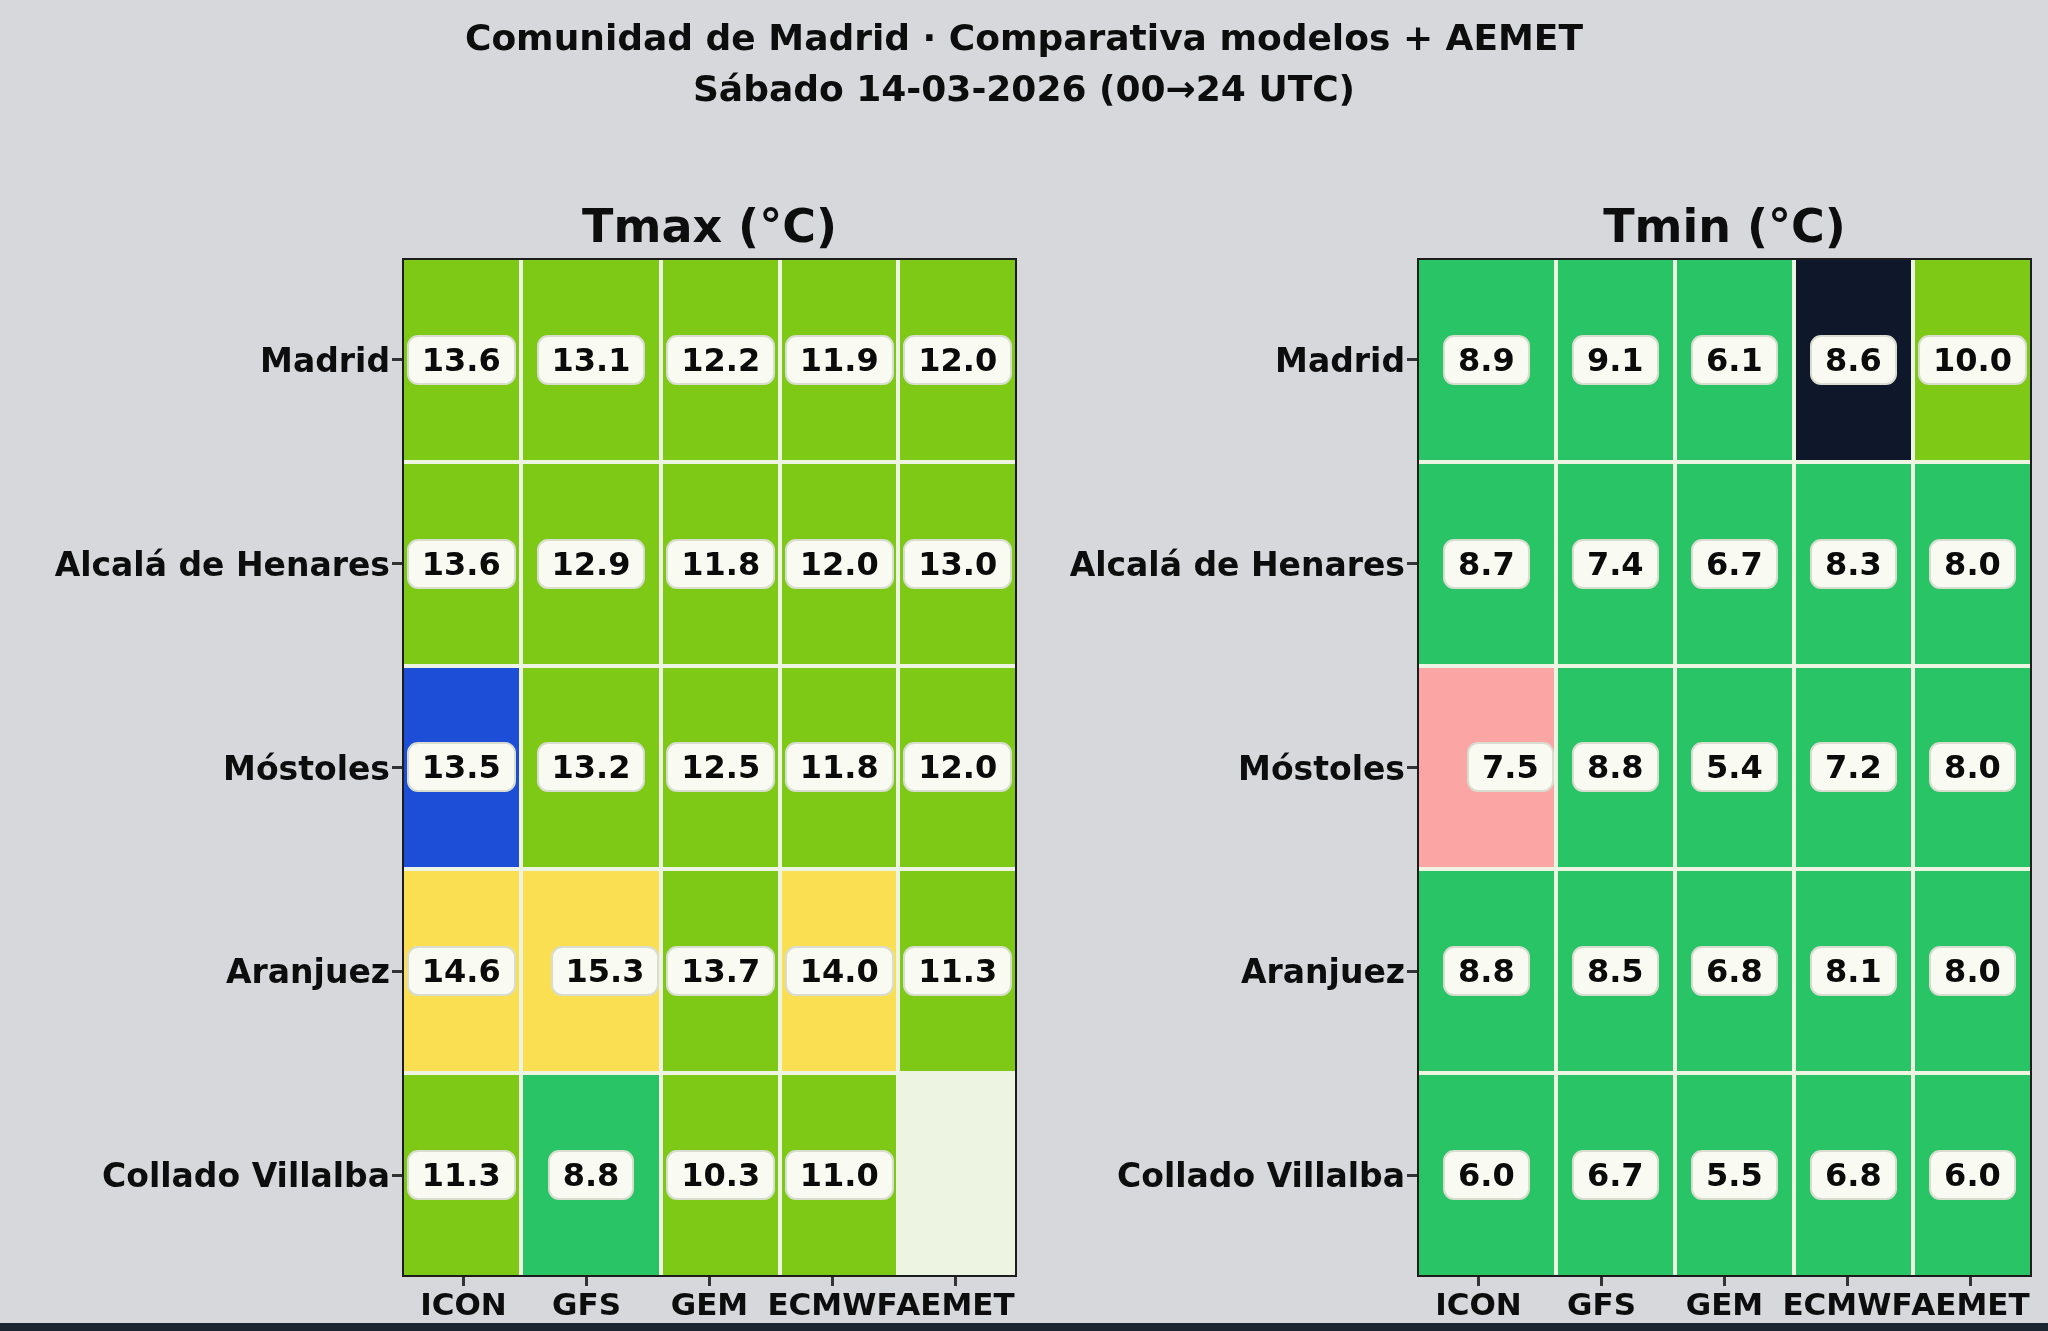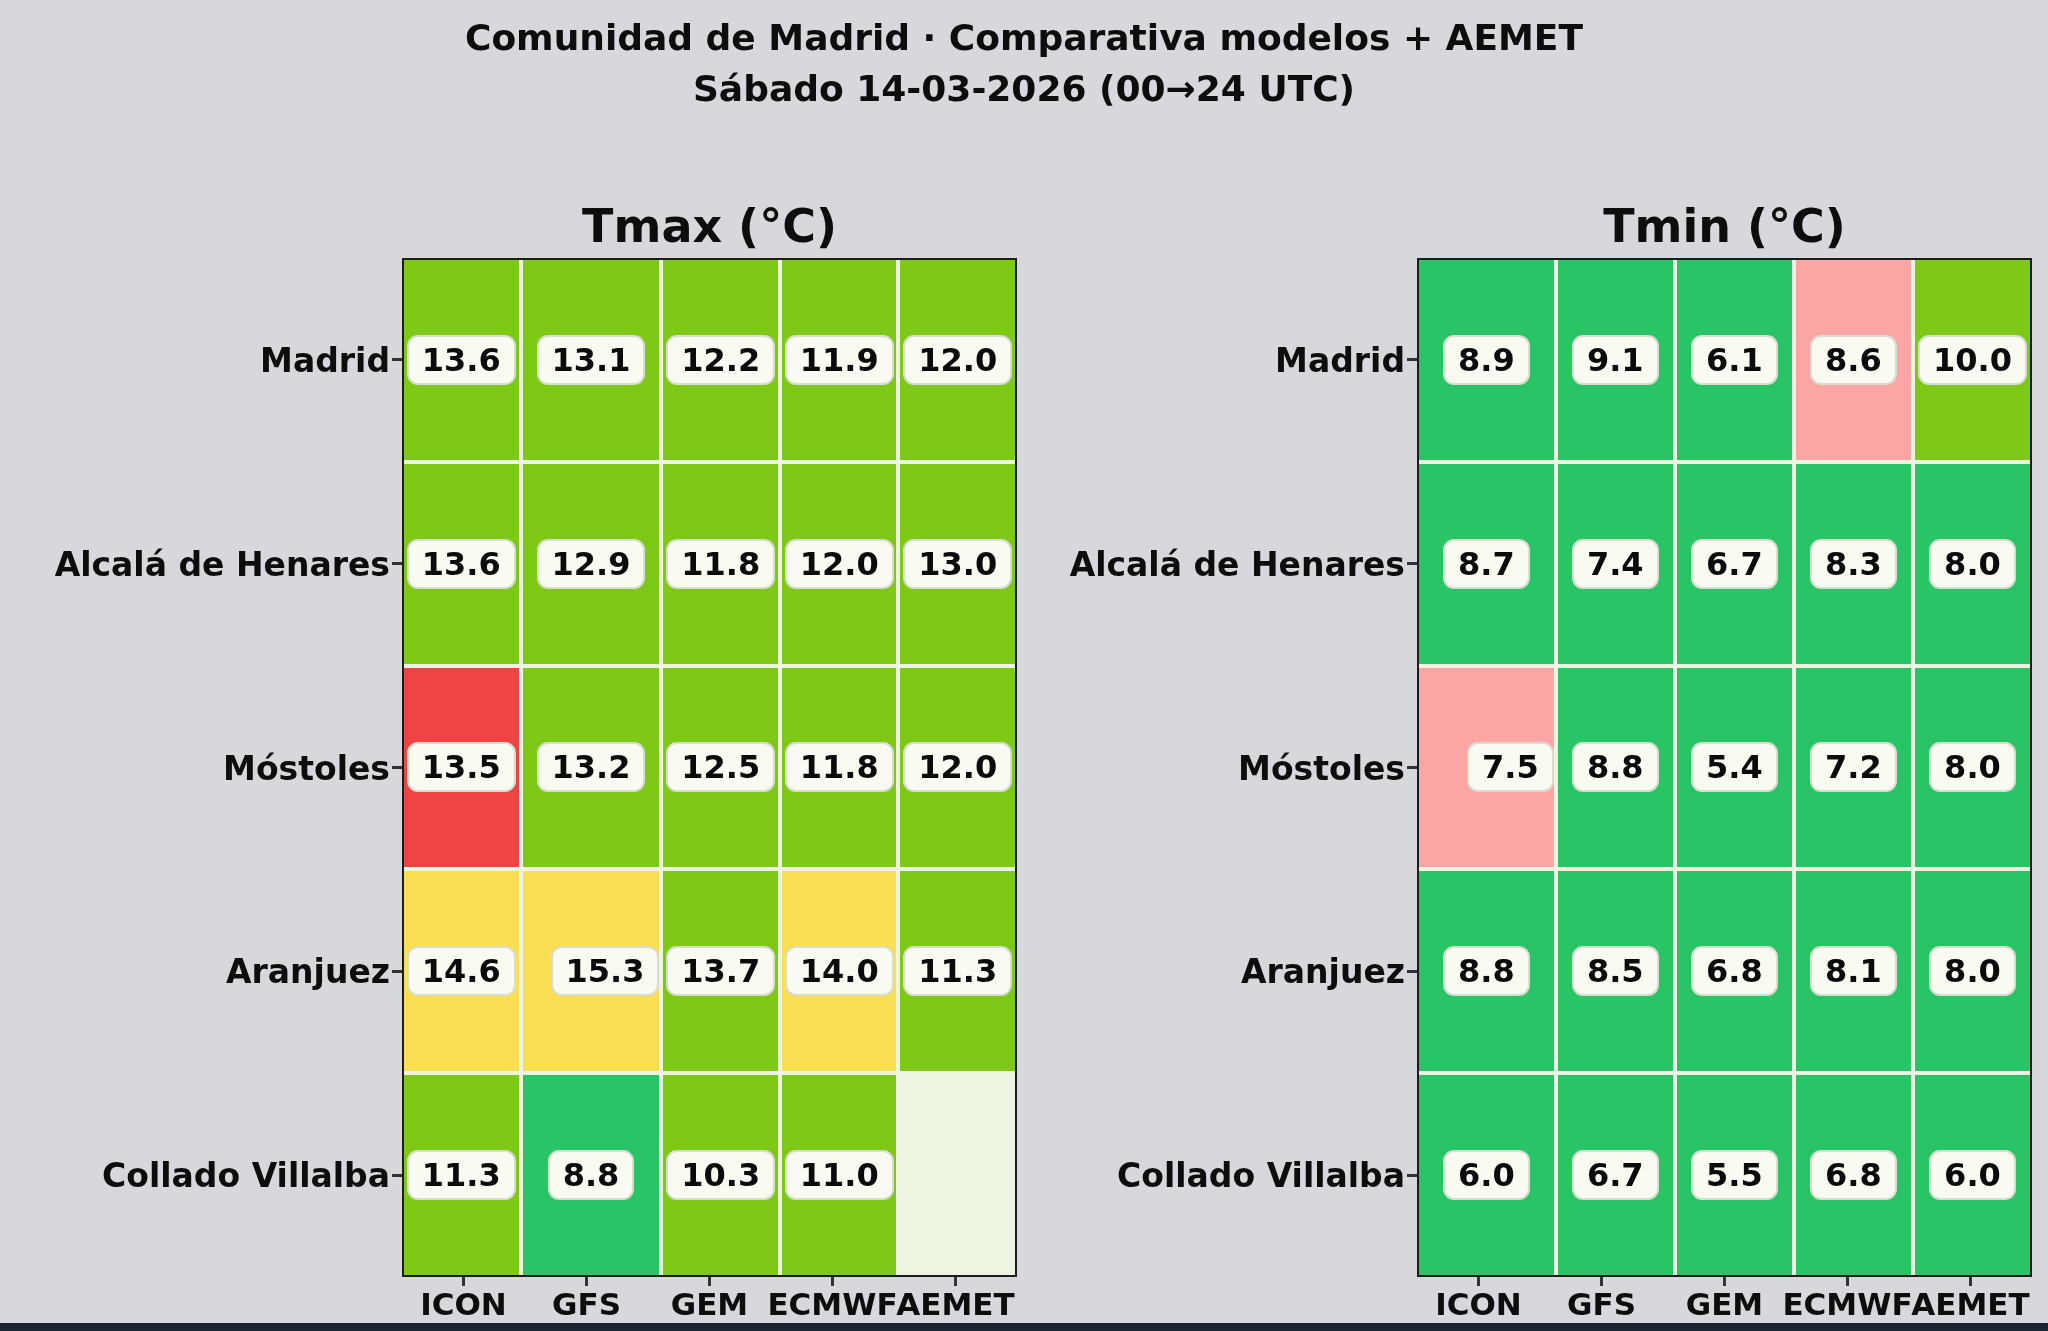--- a/index.html
+++ b/index.html
@@ -144,21 +144,21 @@
       </div>
       <div class="heatmap-cell" style="background: rgb(126, 200, 22);">
         <div class="cell-value-badge">11.8</div>
       </div>
       <div class="heatmap-cell" style="background: rgb(126, 200, 22);">
         <div class="cell-value-badge">12.0</div>
       </div>
       <div class="heatmap-cell" style="background: rgb(126, 200, 22);">
         <div class="cell-value-badge">13.0</div>
       </div>
-      <div class="heatmap-cell" style="background: #ef4444;">
+      <div class="heatmap-cell" style="background: #1d4ed8;">
         <div class="cell-value-badge">13.5</div>
       </div>
       <div class="heatmap-cell" style="background: rgb(126, 200, 22);">
         <div class="cell-value-badge">13.2</div>
       </div>
       <div class="heatmap-cell" style="background: rgb(126, 200, 22);">
         <div class="cell-value-badge">12.5</div>
       </div>
       <div class="heatmap-cell" style="background: rgb(126, 200, 22);">
         <div class="cell-value-badge">11.8</div>
@@ -197,21 +197,21 @@
   <div id="panel-1" class="heatmap-panel" style="left:1417px">
       <div class="heatmap-cell" style="background: rgb(40, 196, 102);">
         <div class="cell-value-badge">8.9</div>
       </div>
       <div class="heatmap-cell" style="background: rgb(40, 196, 102);">
         <div class="cell-value-badge">9.1</div>
       </div>
       <div class="heatmap-cell" style="background: rgb(40, 196, 102);">
         <div class="cell-value-badge">6.1</div>
       </div>
-      <div class="heatmap-cell" style="background: #fca5a5;">
+      <div class="heatmap-cell" style="background: #0f172a;">
         <div class="cell-value-badge">8.6</div>
       </div>
       <div class="heatmap-cell" style="background: rgb(126, 200, 22);">
         <div class="cell-value-badge">10.0</div>
       </div>
       <div class="heatmap-cell" style="background: rgb(40, 196, 102);">
         <div class="cell-value-badge">8.7</div>
       </div>
       <div class="heatmap-cell" style="background: rgb(40, 196, 102);">
         <div class="cell-value-badge">7.4</div>

